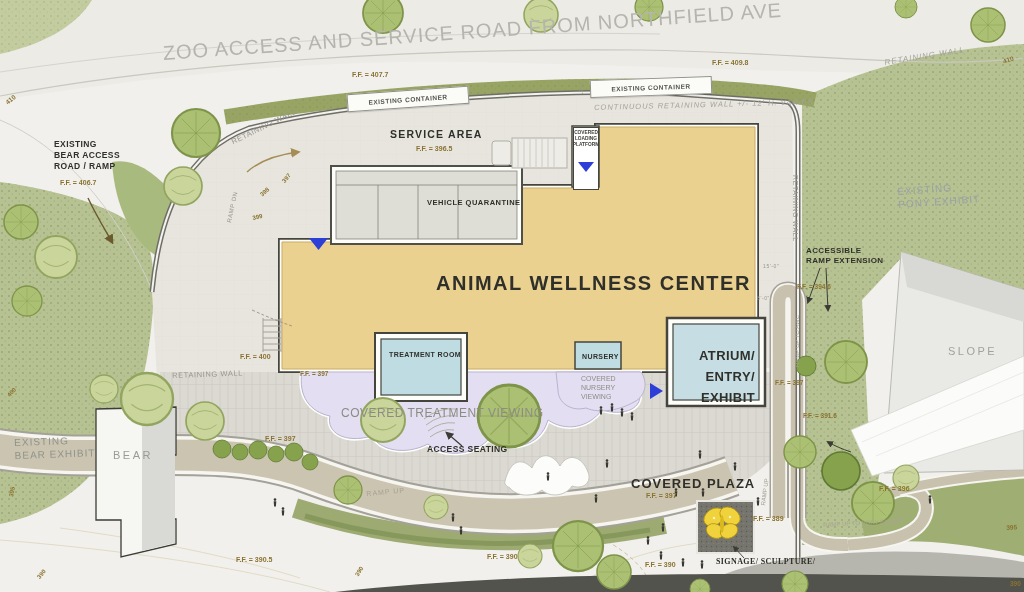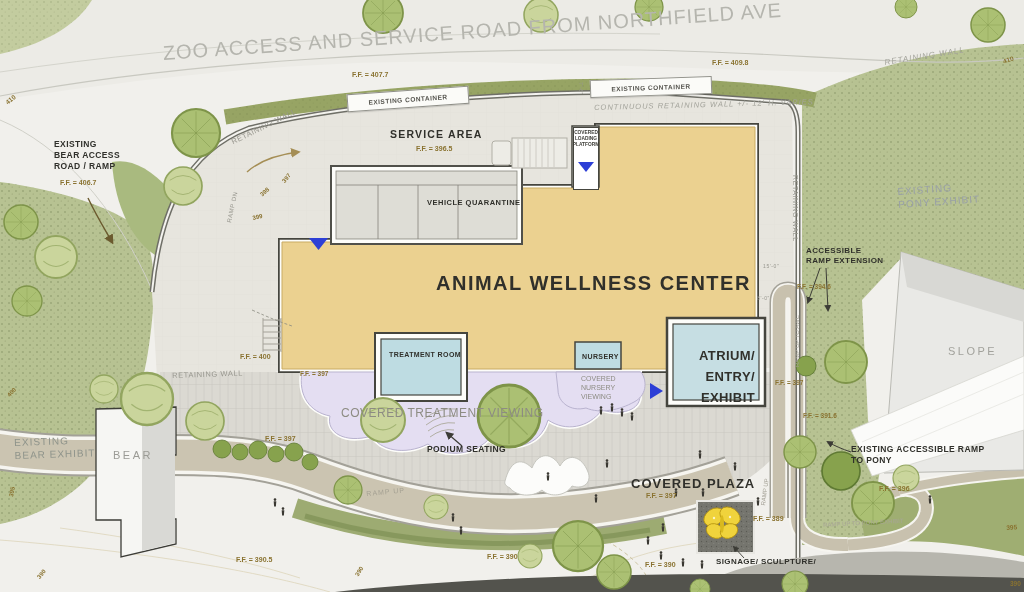--- a/index.html
+++ b/index.html
@@ -319,46 +319,44 @@
 
 <div class="lbl dark" style="left:436px;top:270px;font-size:20px;letter-spacing:1.5px;">ANIMAL WELLNESS CENTER</div>
 <div class="lbl dark" style="left:389px;top:350px;font-size:7px;">TREATMENT ROOM</div>
 <div class="lbl dark" style="left:582px;top:352px;font-size:7px;">NURSERY</div>
 <div class="lbl dark" style="left:699px;top:346px;font-size:13px;line-height:1.6;text-align:right;">ATRIUM/
 ENTRY/
 EXHIBIT</div>
 <div class="lbl gold" style="left:775px;top:379px;font-size:6.5px;">F.F. = 397</div>
 
 <div class="lbl" style="left:341px;top:406px;font-size:12px;color:#8d8c83;letter-spacing:.5px;">COVERED TREATMENT VIEWING</div>
-<div class="lbl dark" style="left:427px;top:444px;font-size:8.5px;">PODIUM SEATING</div>
+<div class="lbl dark" style="left:427px;top:444px;font-size:8.5px;">ACCESS SEATING</div>
 <div class="lbl gold" style="left:265px;top:434px;font-size:7px;">F.F. = 397</div>
 <div class="lbl" style="left:581px;top:374px;font-size:7px;color:#8d8c83;">COVERED
 NURSERY
 VIEWING</div>
 <div class="lbl dark" style="left:631px;top:476px;font-size:13px;letter-spacing:1px;">COVERED PLAZA</div>
 <div class="lbl gold" style="left:646px;top:491px;font-size:7px;">F.F. = 397</div>
 <div class="lbl" style="left:366px;top:489px;font-size:7px;color:#a5a193;letter-spacing:1px;transform:rotate(-5deg);">RAMP UP</div>
-<div class="lbl dark" style="left:716px;top:557px;font-size:8px;">SIGNAGE/ SCULPTURE/</div>
+<div class="lbl dark" style="left:716px;top:557px;font-size:8px;font-family:Liberation Serif, serif;">SIGNAGE/ SCULPTURE/</div>
 <div class="lbl gold" style="left:753px;top:514px;font-size:7px;">F.F. = 389</div>
 <div class="lbl gold" style="left:487px;top:552px;font-size:7px;">F.F. = 390</div>
 <div class="lbl gold" style="left:645px;top:560px;font-size:7px;">F.F. = 390</div>
 <div class="lbl gold" style="left:354px;top:574px;font-size:6px;transform:rotate(-58deg);">390</div>
 
 <div class="lbl" style="left:897px;top:185px;font-size:10px;color:#99a0a7;letter-spacing:1px;transform:rotate(-4deg);">EXISTING
 PONY EXHIBIT</div>
 <div class="lbl" style="left:948px;top:344px;font-size:11px;color:#a2a29c;letter-spacing:2.5px;">SLOPE</div>
 <div class="lbl gray" style="left:800px;top:175px;font-size:7px;transform:rotate(90deg);">RETAINING WALL</div>
 <div class="lbl dark" style="left:806px;top:246px;font-size:8px;">ACCESSIBLE
 RAMP EXTENSION</div>
 <div class="lbl gold" style="left:797px;top:283px;font-size:6.5px;">F.F. = 394.6</div>
 <div class="lbl" style="left:794px;top:367px;font-size:6px;color:#a3a095;transform:rotate(-90deg);">RAMP UP TO AWC</div>
 <div class="lbl gray" style="left:763px;top:263px;font-size:5px;">15'-0"</div>
 <div class="lbl gray" style="left:757px;top:295px;font-size:5px;">8'-0"</div>
-<div class="lbl dark" style="left:851px;top:444px;font-size:8.5px;">EXISTING ACCESSIBLE RAMP
-TO PONY</div>
 <div class="lbl gold" style="left:803px;top:412px;font-size:6.5px;">F.F. = 391.6</div>
 <div class="lbl gold" style="left:879px;top:484px;font-size:7px;">F.F. = 396</div>
 <div class="lbl" style="left:823px;top:522px;font-size:6px;color:#a8a596;transform:rotate(-3deg);">RAMP UP TO PONY EXHIBIT</div>
 <div class="lbl" style="left:760px;top:505px;font-size:6px;color:#a3a095;transform:rotate(-82deg);">RAMP UP</div>
 <div class="lbl gold" style="left:1006px;top:524px;font-size:6.5px;transform:rotate(-4deg);">395</div>
 <div class="lbl gold" style="left:1010px;top:580px;font-size:6.5px;">390</div>
 
 </div>
 
 </body></html>

